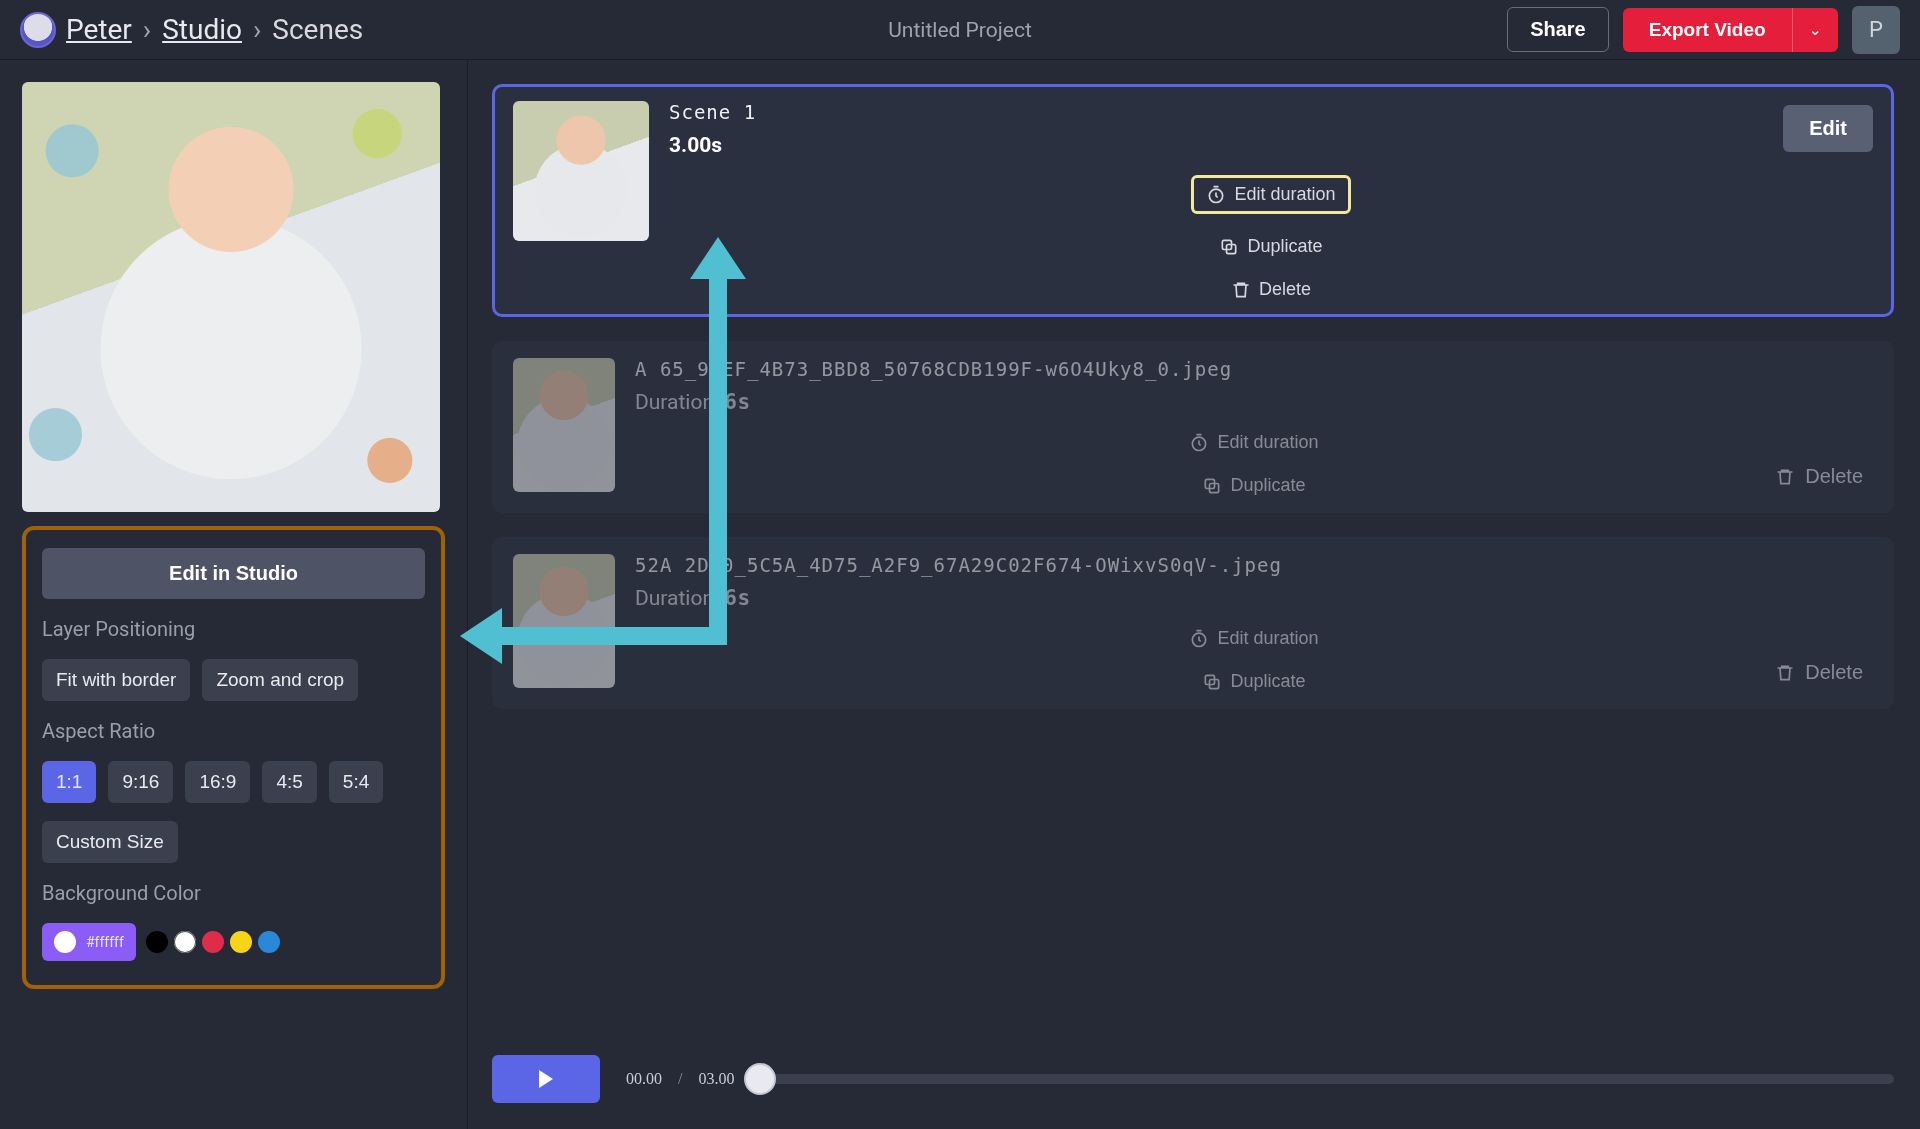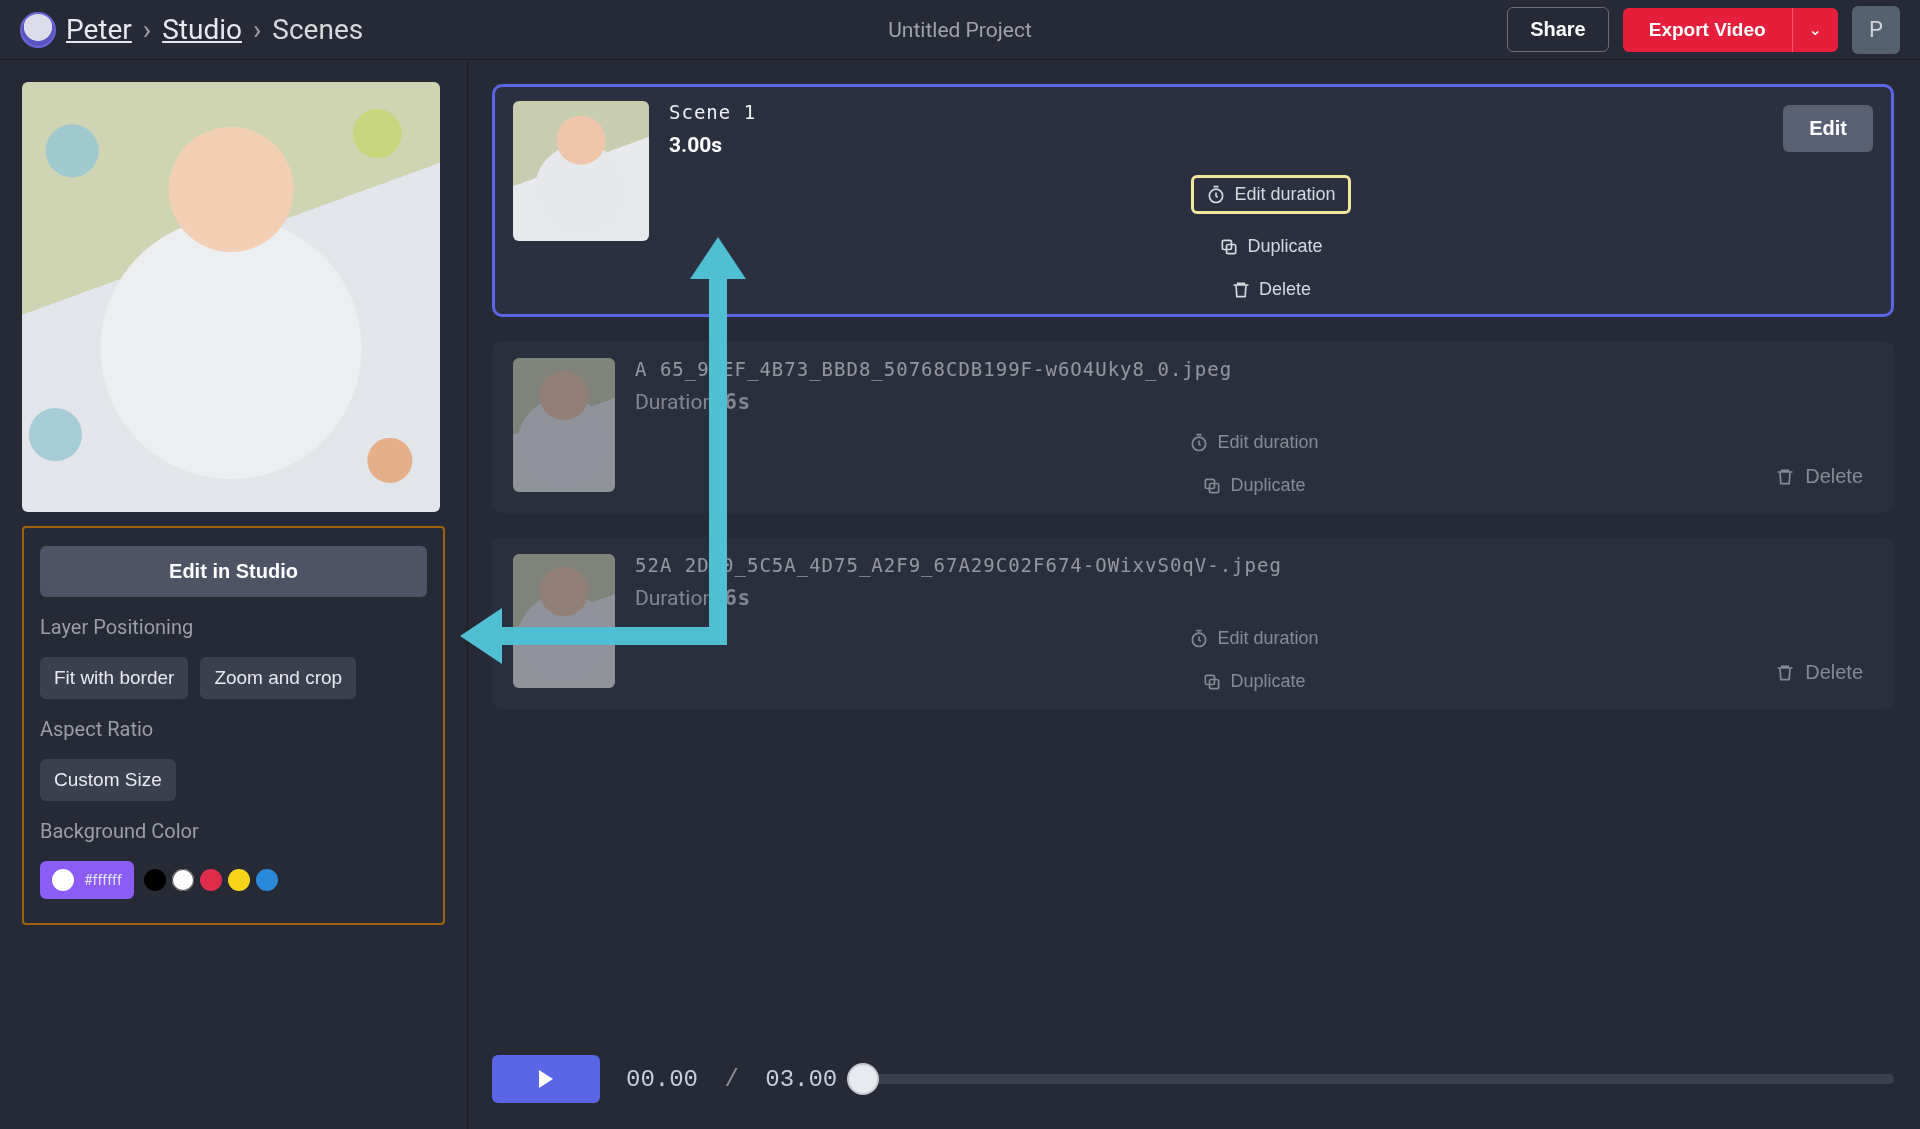--- a/index.html
+++ b/index.html
@@ -83,22 +83,22 @@
   background:
     radial-gradient(circle at 12% 16%, #7bbfe6 0 26px, transparent 27px),
     radial-gradient(circle at 85% 12%, #c1d74f 0 24px, transparent 25px),
     radial-gradient(circle at 88% 88%, #e7843b 0 22px, transparent 23px),
     radial-gradient(circle at 8% 82%, #74b9c9 0 26px, transparent 27px);
   opacity: .55;
 }
 
 .controls-box {
   margin-top: 14px;
-  border: 2px solid #a16207;
-  border-radius: 4px;
+  border: 4px solid #a16207;
+  border-radius: 12px;
   padding: 18px 16px 24px 16px;
   display: flex; flex-direction: column; gap: 18px;
 }
 .btn-edit-studio {
   width: 100%; background: #4e5365; color: #fff; border: none;
   padding: 14px 0; border-radius: 6px; font-size: 20px; font-weight: 600; cursor: pointer;
 }
 .section-label { color: #9a9ea9; font-size: 20px; }
 .btn-row { display: flex; gap: 12px; flex-wrap: wrap; }
 .chip {
@@ -186,21 +186,21 @@
   display: flex; align-items: center; gap: 26px;
 }
 .play-btn {
   width: 108px; height: 48px; background: #5a66e6; border: none; border-radius: 6px;
   display: flex; align-items: center; justify-content: center; cursor: pointer;
 }
 .play-btn .tri {
   width: 0; height: 0; border-top: 9px solid transparent; border-bottom: 9px solid transparent;
   border-left: 14px solid #fff;
 }
-.time { font-family: Liberation Mono, monospace; font-size: 24px; color: #c9cdda; }
+.time { font-family: Liberation Serif, serif; font-size: 16px; color: #c9cdda; }
 .time .sep2 { margin: 0 12px; color: #8a8e99; }
 .track {
   flex: 1; height: 10px; background: #3b404f; border-radius: 5px; position: relative;
 }
 .track .handle {
   position: absolute; left: 0; top: 50%; transform: translate(-50%,-50%);
   width: 32px; height: 32px; background: #e9eaef; border-radius: 50%;
   border: 2px solid #c4c7d2;
 }
 svg.ic { width: 20px; height: 20px; }
@@ -243,20 +243,27 @@
       <button class="btn-edit-studio">Edit in Studio</button>
 
       <div class="section-label">Layer Positioning</div>
       <div class="btn-row">
         <button class="chip">Fit with border</button>
         <button class="chip">Zoom and crop</button>
       </div>
 
       <div class="section-label">Aspect Ratio</div>
       <div class="btn-row">
+        <button class="chip active">1:1</button>
+        <button class="chip">9:16</button>
+        <button class="chip">16:9</button>
+        <button class="chip">4:5</button>
+        <button class="chip">5:4</button>
+      </div>
+      <div class="btn-row">
         <button class="chip">Custom Size</button>
       </div>
 
       <div class="section-label">Background Color</div>
       <div class="color-row">
         <div class="color-input">
           <span class="color-circle" style="background:#ffffff"></span>
           <span>#ffffff</span>
         </div>
         <div class="swatches">

